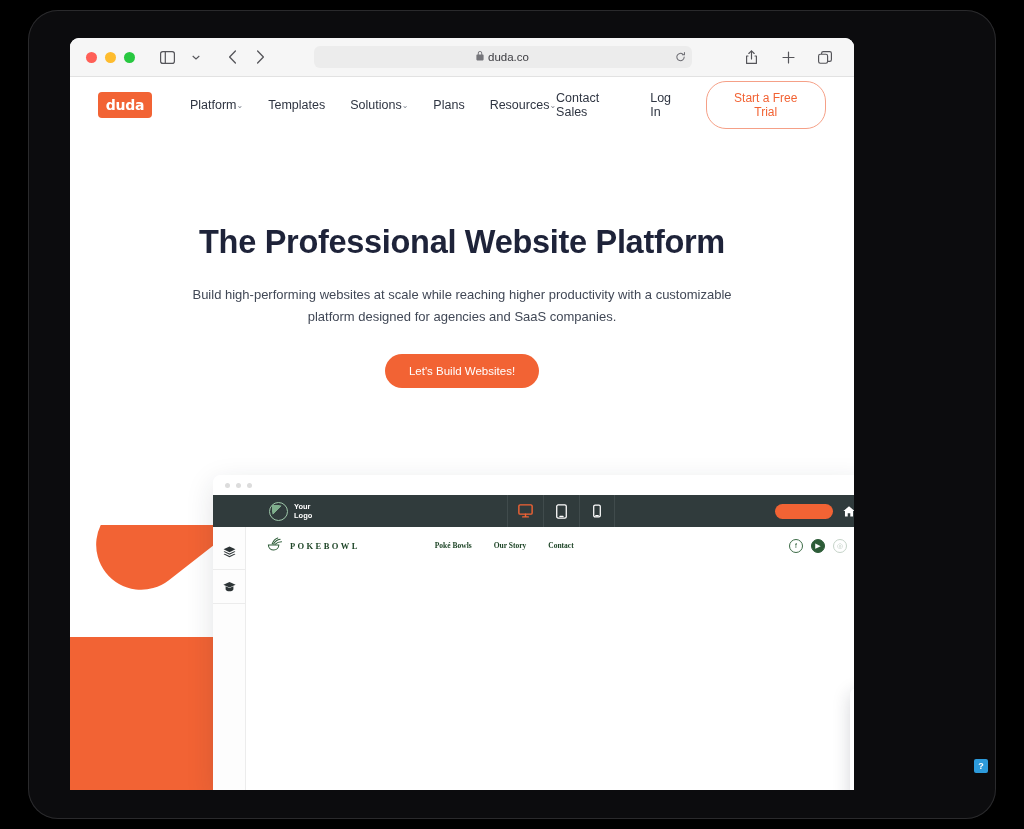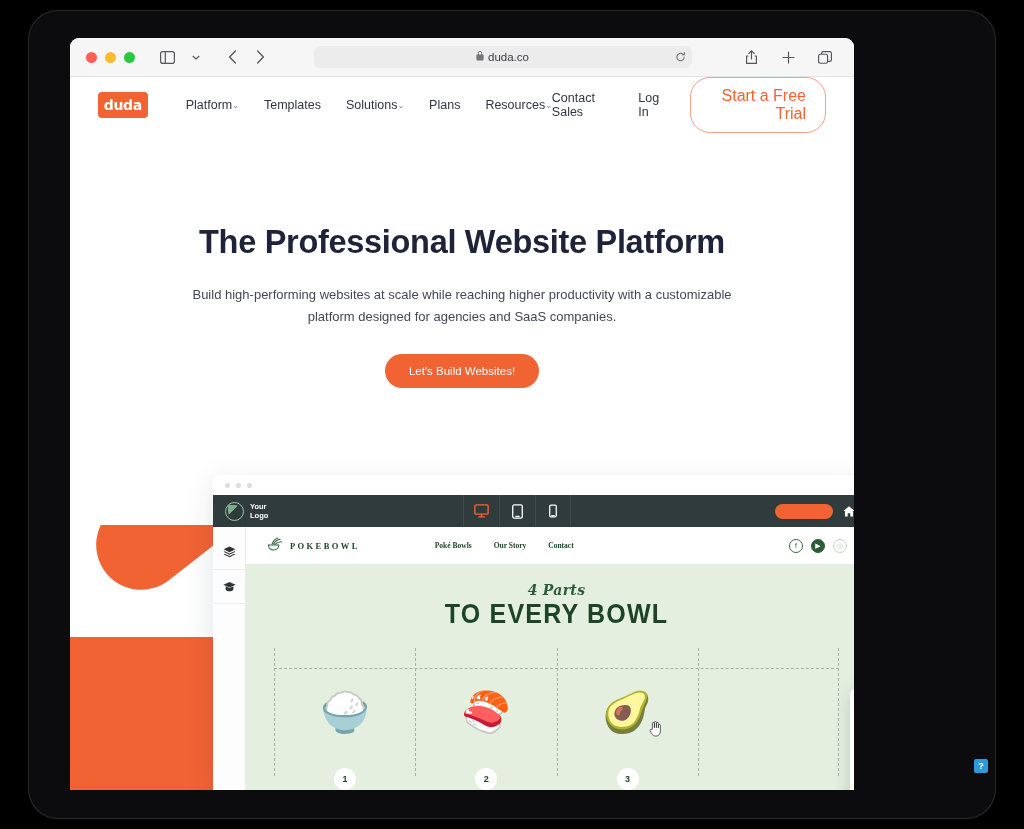--- a/index.html
+++ b/index.html
@@ -101,27 +101,26 @@
     font-size: 12.5px; color: #2f3542;
     display: flex; align-items: center; gap: 0;
     cursor: pointer;
   }
   .caret { font-size: 8px; color: #7c828e; line-height: 1; position: relative; top: 1px; }
   .nav-right { margin-left: auto; display: flex; align-items: center; gap: 24px; }
   .nav-right .nav-link { font-size: 12.5px; }
   .trial-btn {
     border: 1px solid #f5a087;
     color: #f26334;
-    font-size: 16px;
+    font-size: 12px;
     padding: 9px 19px;
     border-radius: 20px;
     background: transparent;
     cursor: pointer;
     font-family: "Liberation Sans", sans-serif;
-    text-align: right;
   }
 
   
   .hero { position: relative; z-index: 5; text-align: center; padding-top: 87px; }
   .hero h1 {
     font-size: 32.5px;
     line-height: 1.37;
     color: #1e2339;
     font-weight: 700;
     letter-spacing: -0.3px;
@@ -199,20 +198,21 @@
     display: flex; align-items: center;
     padding-left: 12px; gap: 6px;
   }
   .mock-dot { width: 5px; height: 5px; border-radius: 50%; background: #dcdcdc; }
 
   .mock-toolbar {
     height: 32px;
     background: #303b3c;
     display: flex; align-items: center;
     color: #fff;
+    padding-left: 44px;
   }
   .mock-logo {
     display: flex; align-items: center; gap: 6px;
     padding-left: 12px; width: 250px;
   }
   .mock-logo-mark {
     width: 19px; height: 19px; border-radius: 50%;
     border: 1.4px solid #9ec6a9;
     position: relative;
   }
@@ -616,45 +616,20 @@
                 <span>Our Story</span>
                 <span>Contact</span>
               </div>
               <div class="pb-social">
                 <span class="soc">f</span>
                 <span class="soc filled">▶</span>
                 <span class="soc muted">◎</span>
               </div>
             </div>
 
-            <div class="site-hero">
-              <div class="hero-script">4 Parts</div>
-              <div class="hero-title">TO EVERY BOWL</div>
-
-              <div class="grid-row">
-                <div class="grid-cell">
-                  <span class="food">🍚</span>
-                  <span class="cell-num">1</span>
-                </div>
-                <div class="grid-cell">
-                  <span class="food">🍣</span>
-                  <span class="cell-num">2</span>
-                </div>
-                <div class="grid-cell">
-                  <span class="food">🥑</span>
-                  <span class="cell-num">3</span>
-                  <span class="hand-cursor">
-                    <svg width="13" height="16" viewBox="0 0 13 16" fill="#ffffff" stroke="#3a3a3a" stroke-width="0.8">
-                      <path d="M3.4 8.3 V2.4 a1 1 0 0 1 2 0 v4.4 V1.5 a1 1 0 0 1 2 0 v5.3 V2.3 a1 1 0 0 1 2 0 v4.5 V4.4 a1 1 0 0 1 2 0 v5.6 c0 3.1-1.9 5.1-4.4 5.1 -2.4 0-3.6-1.2-4.5-2.9 L1.2 9.9 a1 1 0 0 1 1.6-1.2 Z"></path>
-                    </svg>
-                  </span>
-                </div>
-                <div class="grid-cell"></div>
-              </div>
-            </div>
           </div>
         </div>
       </div>
 
       <div class="grid-panel">
         <div class="gp-breadcrumb">Section ›</div>
         <div class="gp-title">Grid Design</div>
 
         <div class="gp-card">
           <div class="gp-sec-head">

